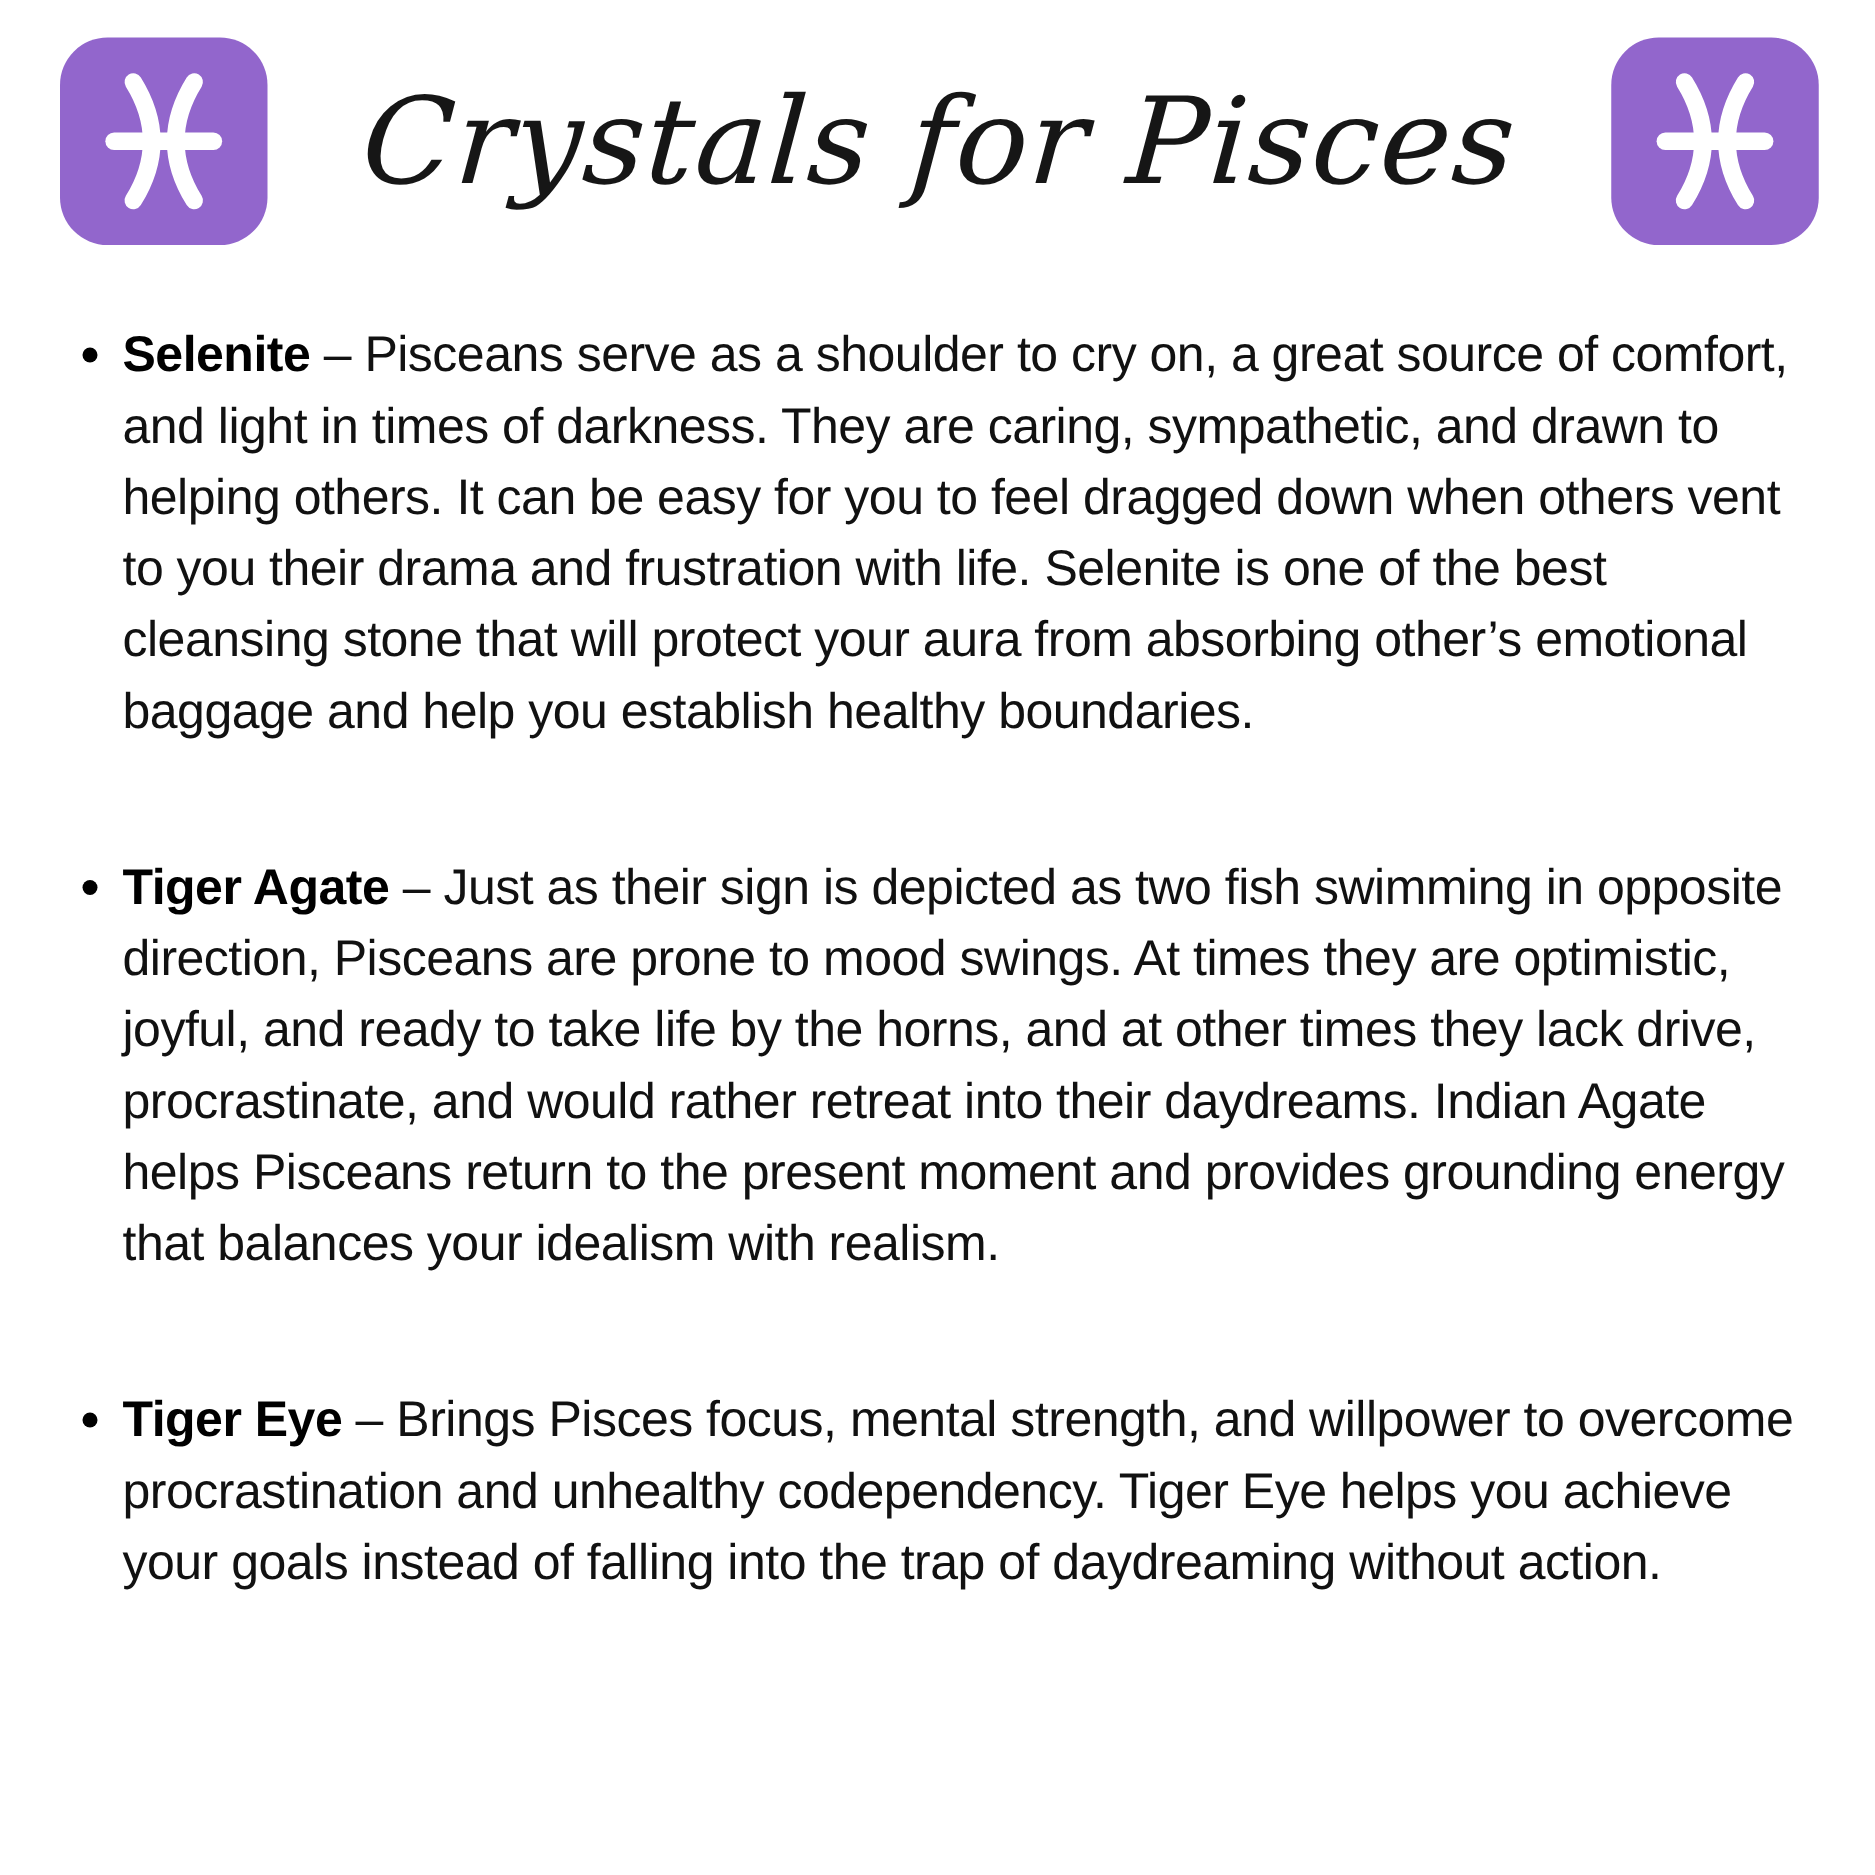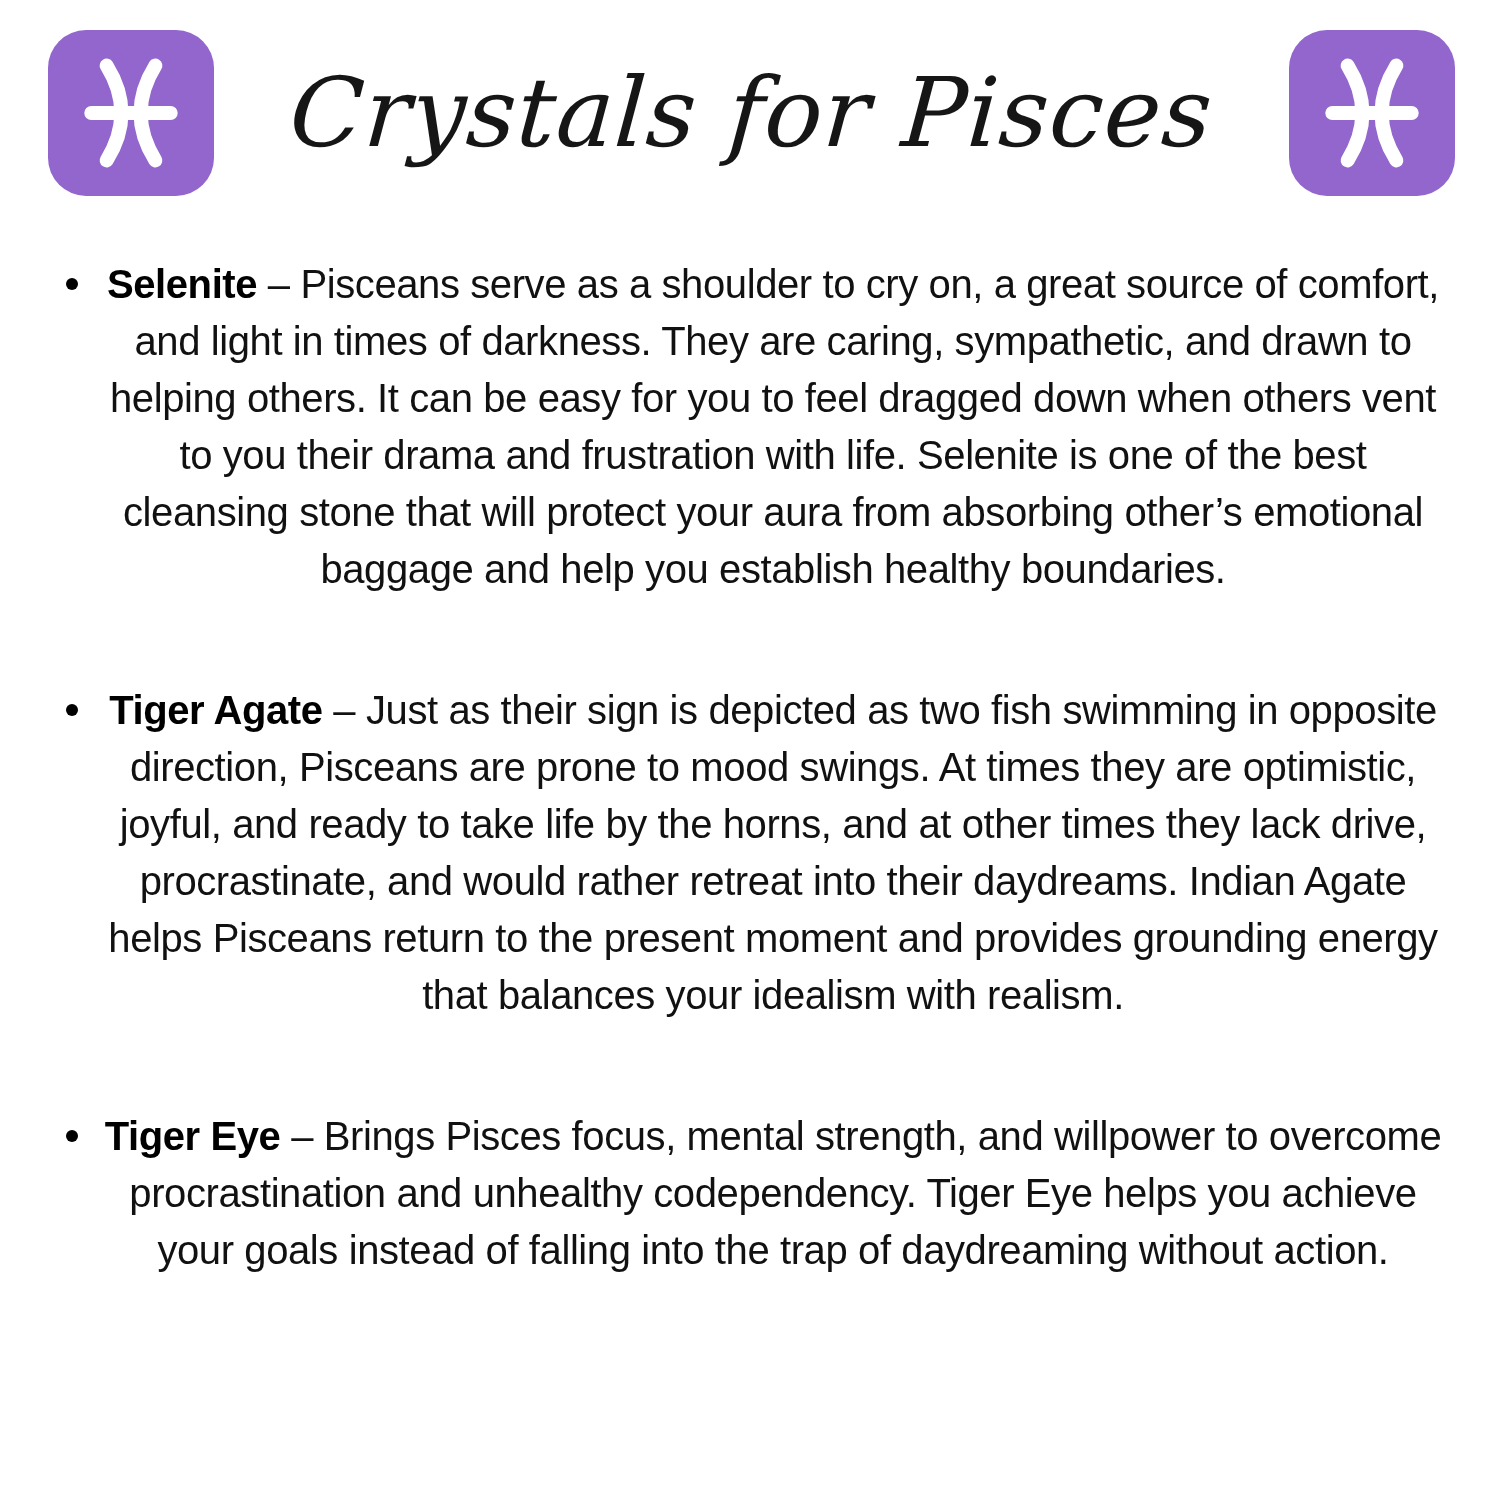--- a/index.html
+++ b/index.html
@@ -84,21 +84,20 @@
     left: 4px;
     top: 22px;
     width: 12px;
     height: 12px;
     border-radius: 50%;
     background: #000000;
     display: block;
   }
   .crystal-text {
     margin: 0;
-    text-align: center;
   }
   .crystal-name {
     font-weight: bold;
     color: #000000;
   }
 </style>
 </head>
 <body>
 
 <div class="page">

